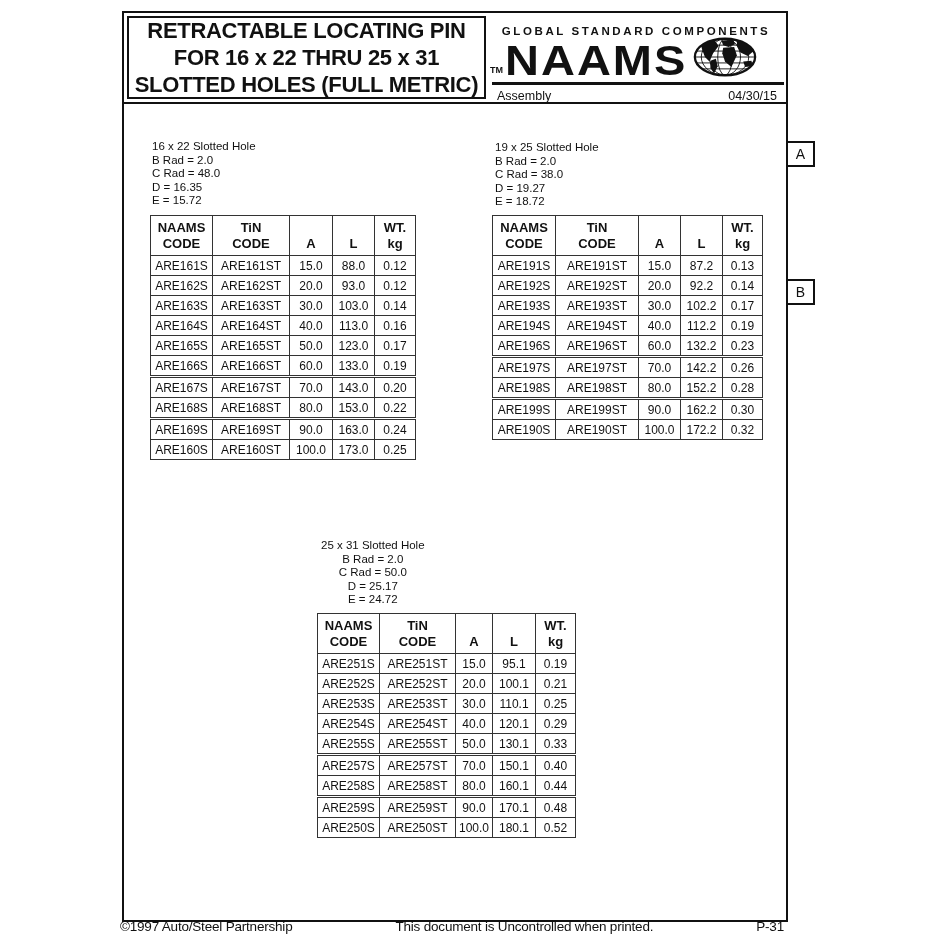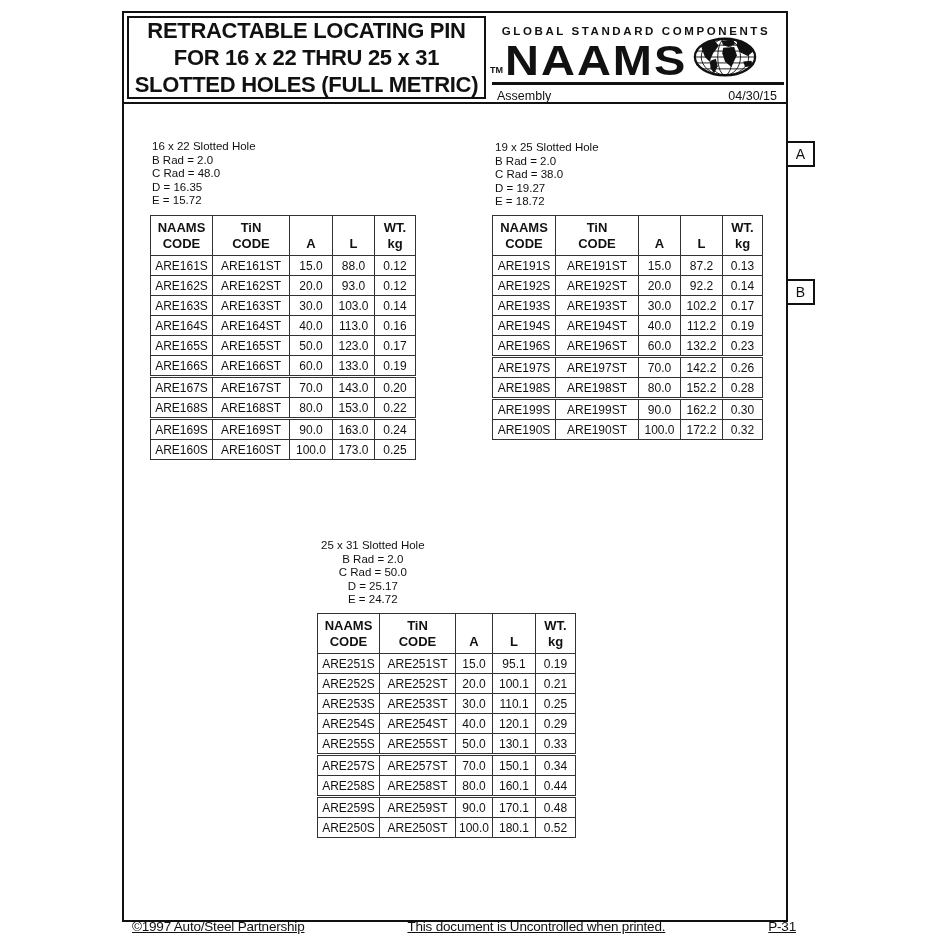--- a/index.html
+++ b/index.html
@@ -116,25 +116,24 @@
     width: 25px; height: 22px;
     border: 2px solid #111; background: #fff;
     display: flex; align-items: center; justify-content: center;
     font-size: 14px;
   }
   .marker-a { top: 141px; }
   .marker-b { top: 279px; }
 
   
   .footer {
-    position: absolute; left: 132px; top: 919px; width: 664px;
+    position: absolute; left: 120px; top: 919px; width: 664px;
     display: flex; justify-content: space-between; align-items: baseline;
     font-size: 13.5px;
     letter-spacing: -0.2px;
-    text-decoration: underline;
   }
 </style>
 </head>
 <body>
 
 <div class="frame">
 
   <div class="header">
     <div class="title-box">RETRACTABLE LOCATING PIN
 FOR 16 x 22 THRU 25 x 31
@@ -434,21 +433,21 @@
           <td>ARE255ST</td>
           <td>50.0</td>
           <td>130.1</td>
           <td>0.33</td>
         </tr>
         <tr class="sec">
           <td>ARE257S</td>
           <td>ARE257ST</td>
           <td>70.0</td>
           <td>150.1</td>
-          <td>0.34</td>
+          <td>0.40</td>
         </tr>
         <tr>
           <td>ARE258S</td>
           <td>ARE258ST</td>
           <td>80.0</td>
           <td>160.1</td>
           <td>0.44</td>
         </tr>
         <tr class="sec">
           <td>ARE259S</td>

